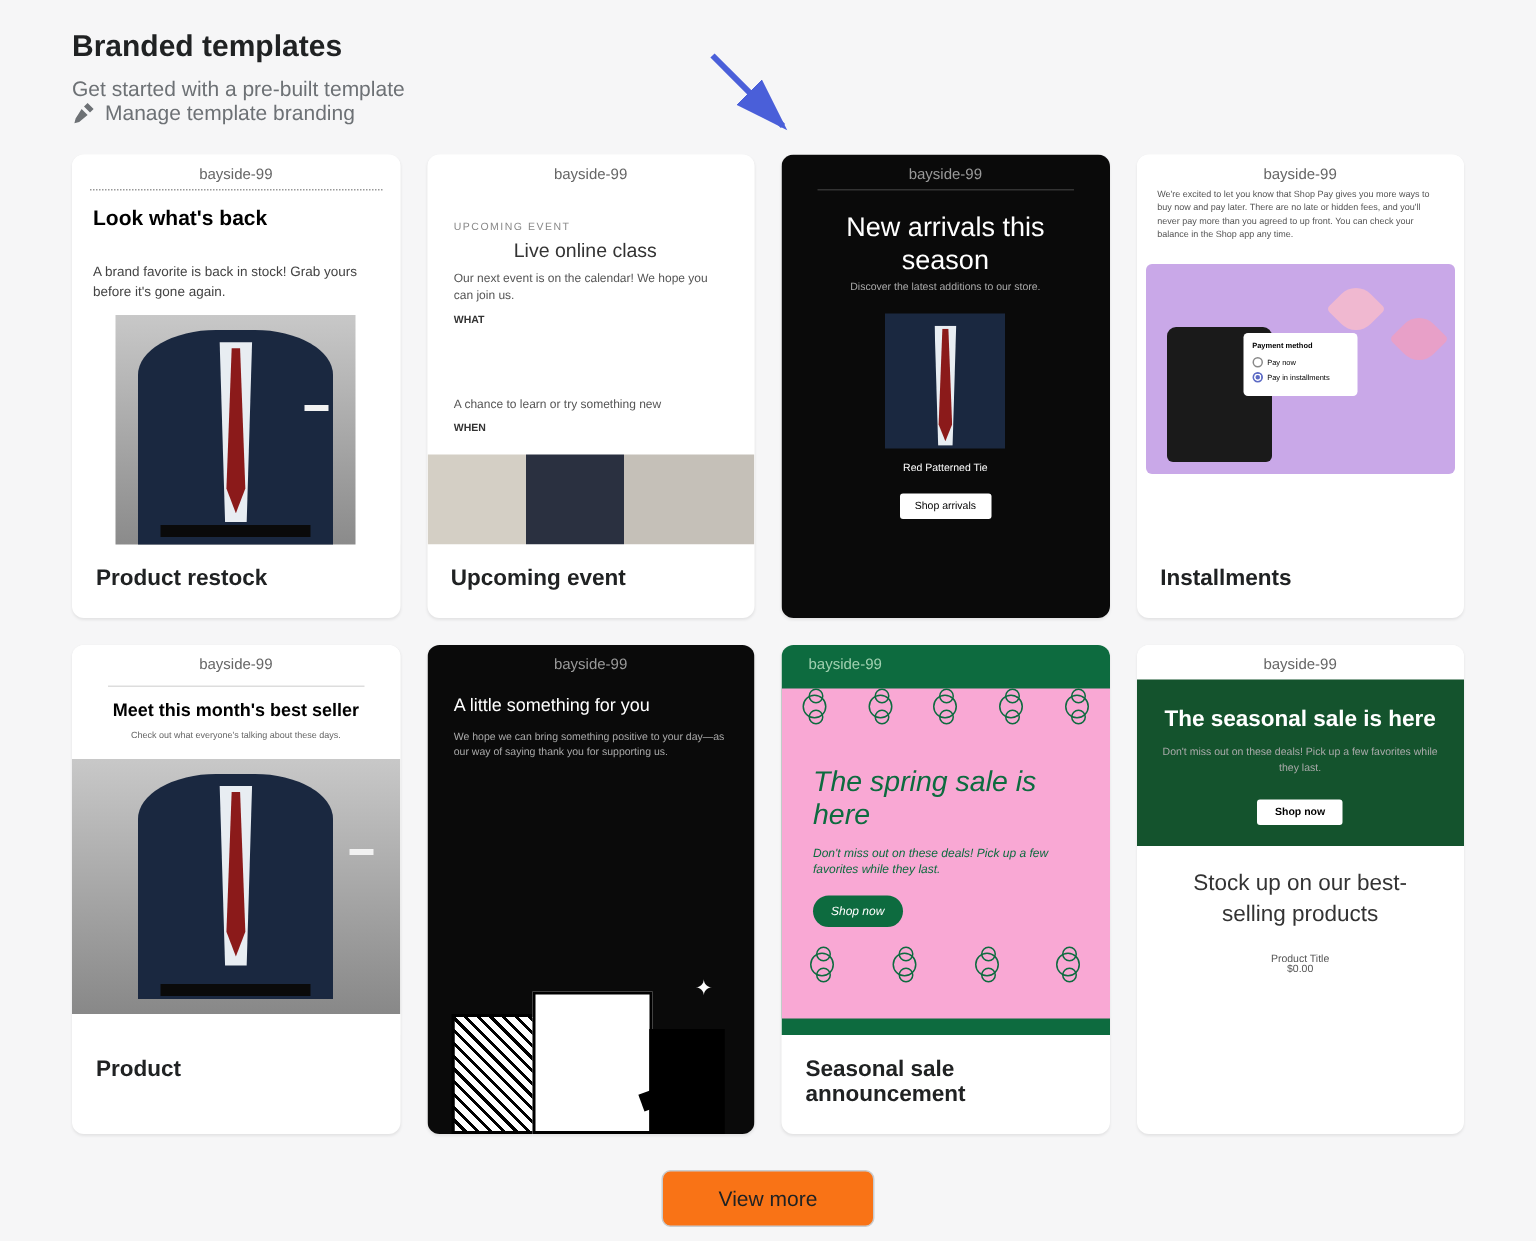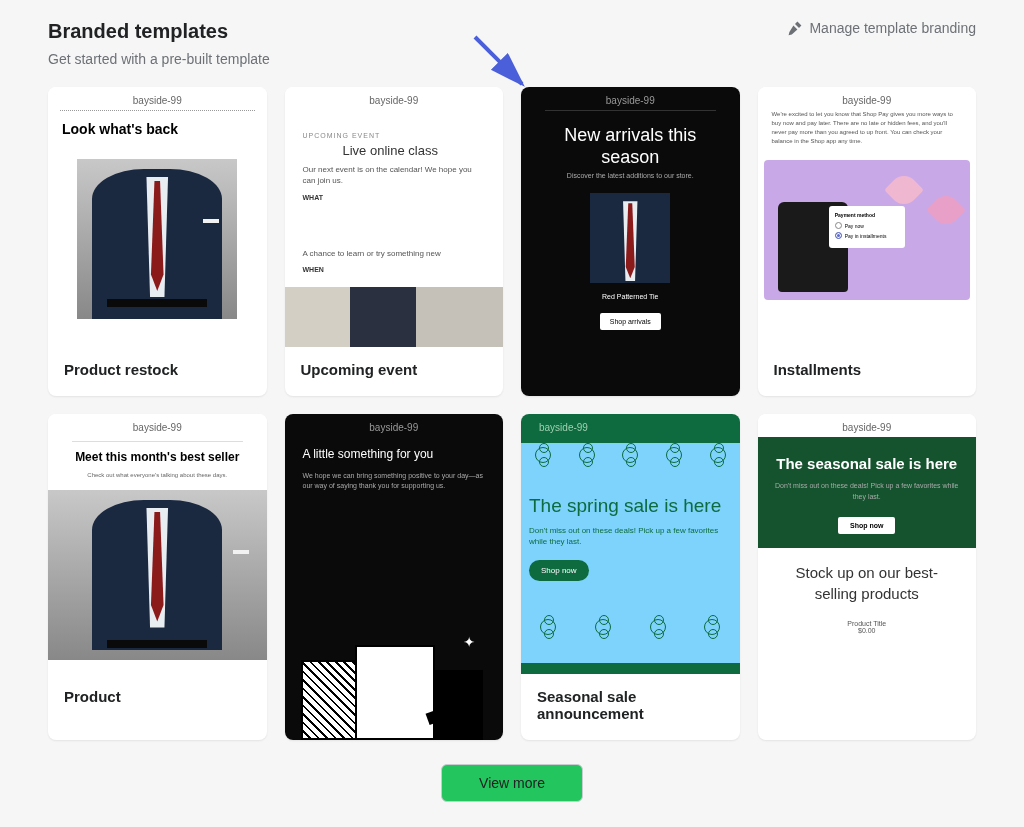--- a/index.html
+++ b/index.html
@@ -2,21 +2,21 @@
 <html><head>
   <meta charset="utf-8">
   <style>
     * { margin: 0; padding: 0; box-sizing: border-box; }
     body {
       font-family: -apple-system, BlinkMacSystemFont, 'Segoe UI', sans-serif;
       background: #f6f6f7;
       padding: 20px 48px;
       width: 1024px;
     }
-    .header { display: flex; justify-content: space-between; align-items: flex-start; margin-bottom: 20px; }
+    .header { display: flex; justify-content: space-between; align-items: flex-start; margin-bottom: 20px; flex-direction: column; }
     .header-left h1 { font-size: 20px; font-weight: 600; color: #202223; margin-bottom: 8px; }
     .header-left p { font-size: 14px; color: #6d7175; }
     .manage-link { display: flex; align-items: center; gap: 6px; color: #6d7175; font-size: 14px; text-decoration: none; cursor: pointer; }
     .manage-link svg { width: 16px; height: 16px; }
     .grid { display: grid; grid-template-columns: repeat(4, 1fr); gap: 18px; margin-bottom: 24px; }
     .card { background: #fff; border-radius: 8px; overflow: hidden; box-shadow: 0 1px 2px rgba(0,0,0,0.08); cursor: pointer; }
     .preview { height: 260px; overflow: hidden; position: relative; background: #fff; }
     .card-title { padding: 14px 16px 18px; font-size: 15px; font-weight: 600; color: #202223; }
     .store-label { font-size: 10px; color: #666; text-align: center; padding: 8px 0 4px; }
     .store-label.dotted { border-bottom: 1px dotted #999; margin: 0 12px; }
@@ -81,21 +81,21 @@
     .t6-bag { position:absolute; bottom:0; background:#fff; border:2px solid #000; }
     .t6-bag.b1 { left:16px; width:70px; height:80px; background:repeating-linear-gradient(45deg,#fff,#fff 4px,#000 4px,#000 6px); }
     .t6-bag.b2 { left:70px; width:80px; height:95px; }
     .t6-bag.b3 { right:20px; width:50px; height:70px; background:#000; }
     .t6-tag { position:absolute; bottom:18px; right:56px; width:20px; height:12px; background:#000; transform:rotate(-20deg); }
     .t6-star { position:absolute; top:4px; right:28px; color:#fff; font-size:14px; }
 
     
     .t7 { background:#0d6b3f; }
     .t7 .store-label { color:#a0d0b0; text-align:left; padding-left:18px; }
-    .t7-panel { background:#7dd3fc; margin:6px 0 0; padding:18px 8px 60px; position:relative; min-height:220px; }
+    .t7-panel { background:#f9a8d4; margin:6px 0 0; padding:18px 21px 60px; position:relative; min-height:220px;font-style:italic; }
     .t7-flowers { position:absolute; top:4px; left:0; right:0; height:32px; display:flex; justify-content:space-around; }
     .t7-fl { width:16px; height:16px; border:1.5px solid #0d6b3f; border-radius:50%; position:relative; }
     .t7-fl::before,.t7-fl::after { content:''; position:absolute; width:8px; height:8px; border:1.5px solid #0d6b3f; border-radius:50%; }
     .t7-fl::before { top:-5px; left:3px; }
     .t7-fl::after { bottom:-5px; left:3px; }
     .t7-title { font-size:19px; font-weight:400; color:#0d6b3f; padding-top:34px; line-height:1.15; }
     .t7-sub { font-size:8px; color:#0d6b3f; margin:8px 0 12px; line-height:1.4; }
     .t7-btn { display:inline-block; background:#0d6b3f; color:#fff; font-size:8px; padding:6px 12px; border-radius:12px; }
     .t7-bottom { position:absolute; bottom:4px; left:0; right:0; height:40px; display:flex; justify-content:space-around; }
 
@@ -103,21 +103,21 @@
     .t8-dark { background:#14532d; color:#fff; text-align:center; padding:18px 14px 14px; }
     .t8-title { font-size:15px; font-weight:700; line-height:1.2; margin-bottom:8px; }
     .t8-sub { font-size:7px; color:#aaa; line-height:1.5; margin-bottom:12px; }
     .t8-btn { display:inline-block; background:#fff; color:#000; font-size:7px; font-weight:600; padding:5px 12px; border-radius:2px; }
     .t8-bottom { text-align:center; padding:14px 20px; }
     .t8-stock { font-size:15px; color:#333; line-height:1.4; margin-bottom:16px; }
     .t8-product { font-size:7px; color:#555; }
     .t8-price { font-size:7px; color:#555; }
 
     .view-more-wrap { text-align:center; }
-    .view-more { display:inline-block; background:#22c55e; border:1px solid #c9cccf; border-radius:6px; padding:10px 37px; font-size:14px; color:#202223; cursor:pointer; }
+    .view-more { display:inline-block; background:#f97316; border:1px solid #c9cccf; border-radius:6px; padding:10px 37px; font-size:14px; color:#202223; cursor:pointer; }
 
     .arrow { position:absolute; top:32px; left:470px; z-index:10; pointer-events:none; }
   </style>
 </head>
 <body>
 
 <svg class="arrow" width="70" height="70" viewBox="0 0 70 70">
   <defs>
       <marker id="ah" markerWidth="10" markerHeight="10" refX="8" refY="3" orient="auto">
         <path d="M0,0 L9,3 L0,6 Z" fill="#4a5fd9"></path>
@@ -139,20 +139,21 @@
   </a>
 </div>
 
 <div class="grid">
 
   <div class="card">
     <div class="preview">
       <div class="store-label dotted">bayside-99</div>
       <div class="t1-content">
         <div class="t1-title">Look what's back</div>
+        <div class="t1-sub">A brand favorite is back in stock! Grab yours before it's gone again.</div>
         <div class="suit-img">
           <div class="suit-body"></div>
             <div class="suit-shirt"></div>
             <div class="suit-tie"></div>
             <div class="suit-belt"></div>
             <div class="suit-pocket"></div>
         </div>
       </div>
     </div>
     <div class="card-title">Product restock</div>

